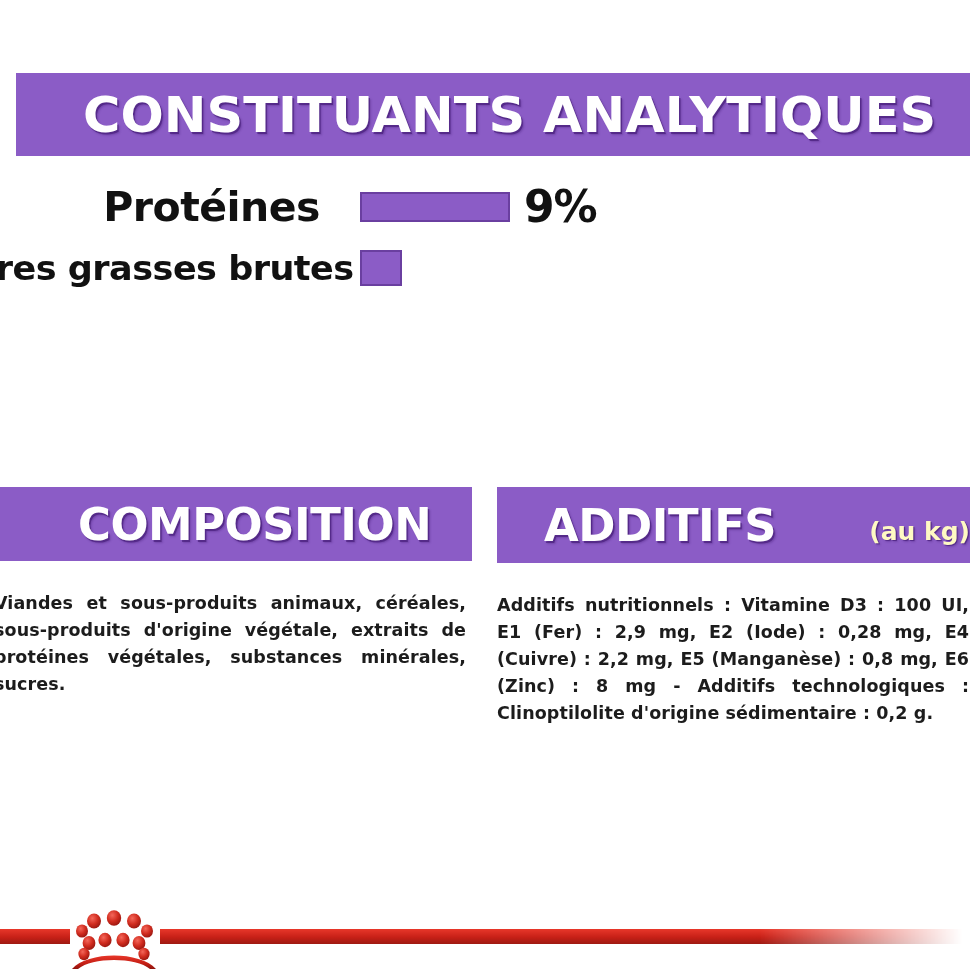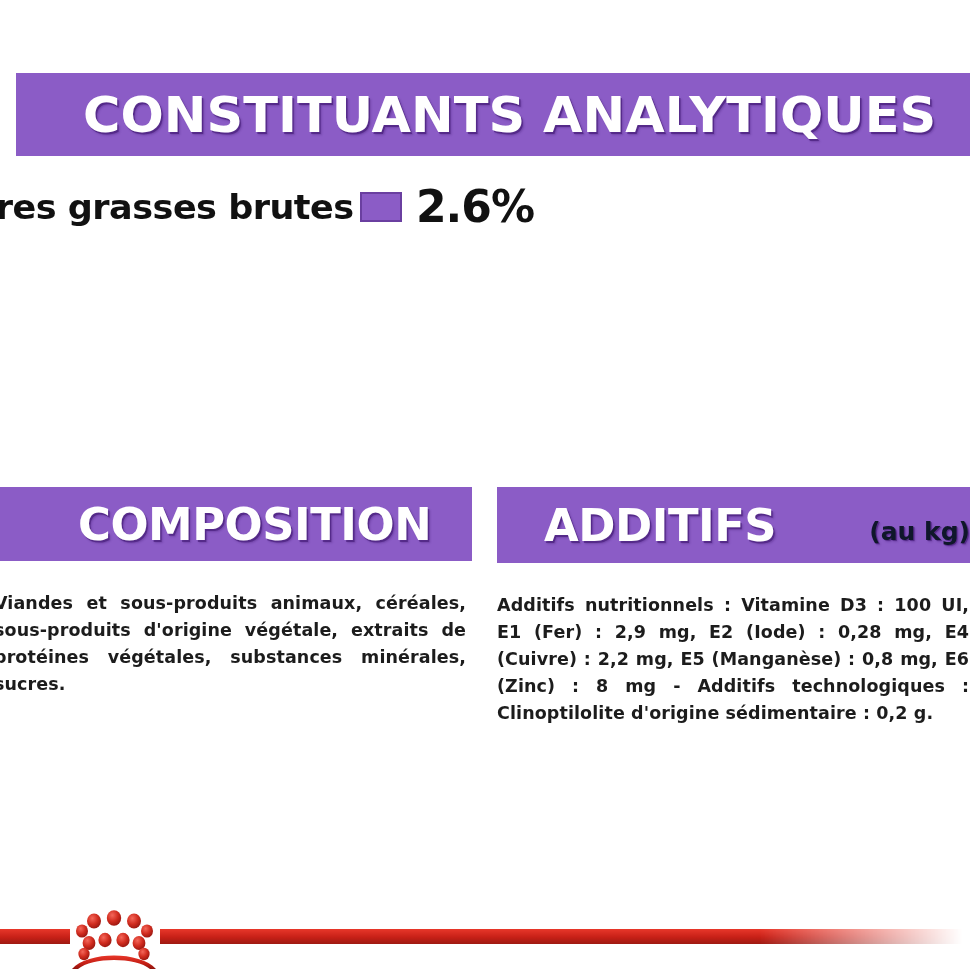--- a/index.html
+++ b/index.html
@@ -63,21 +63,21 @@
   #additives-banner {
     left: 497px;
     top: 487px;
     width: 473px;
     height: 76px;
     justify-content: space-between;
     padding-left: 47px;
   }
   #additives-banner .banner-title { font-size: 44px; }
   #additives-banner .banner-sub {
-    color: #0f172a;
+    color: #fef9c3;
     font-family: "DejaVu Sans", sans-serif;
     font-weight: bold;
     font-size: 25px;
     position: relative;
     top: 6px;
     text-shadow:
        1.2px 1.2px 0 rgba(60,20,110,0.55),
        2px 2px 2px rgba(60,20,110,0.30);
   }
 
@@ -188,25 +188,29 @@
 </style>
 </head>
 <body>
 
 <div class="banner" id="analytics-banner">
   <span class="banner-title">CONSTITUANTS ANALYTIQUES</span>
 </div>
 
 <div id="constituents">
 
+  <div class="nutrient-row">
+    <span class="nutrient-label lbl-0">Protéines</span>
+    <span class="nutrient-bar" id="bar-0" style="width: 150px;"></span>
+    <span class="nutrient-value" id="val-0" style="left: 524px;">9%</span>
+  </div>
 
   <div class="nutrient-row">
     <span class="nutrient-label lbl-1">Matières grasses brutes</span>
     <span class="nutrient-bar" id="bar-1" style="width: 42px;"></span>
-    <span class="nutrient-value" id="val-1" style="left: 416px;">2.6%</span>
   </div>
 
 
 </div>
 
 <div class="banner" id="composition-banner">
   <span class="banner-title">COMPOSITION</span>
 </div>
 <p class="body-text" id="composition-text">Viandes et sous-produits animaux, céréales, sous-produits d'origine végétale, extraits de protéines végétales, substances minérales, sucres.</p>
 

